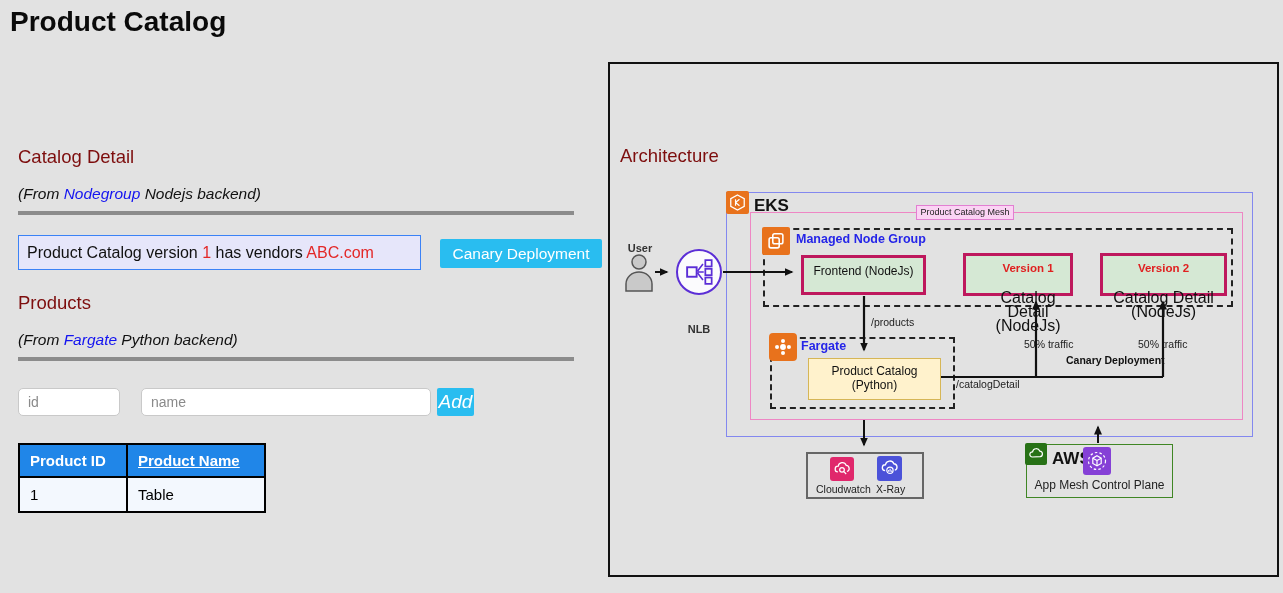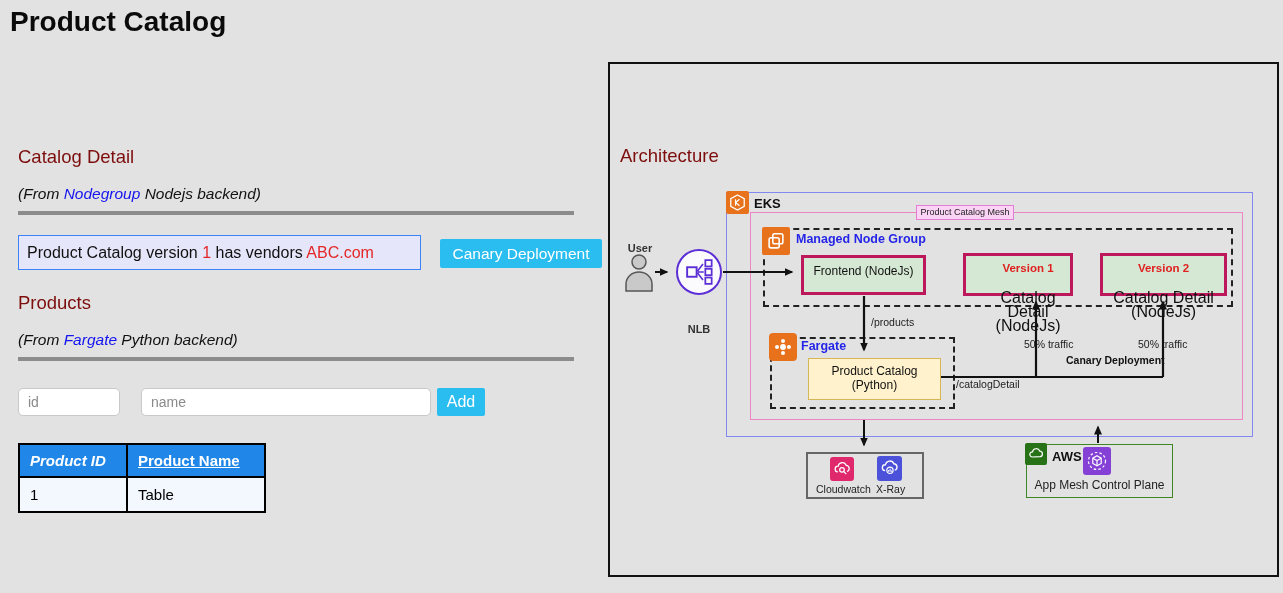--- a/index.html
+++ b/index.html
@@ -22,60 +22,60 @@
     background:#e6e6fa; border:1px solid #3b82f6;
     font-size:16px; line-height:33px; padding-left:8px;
     white-space:nowrap;
   }
   .red-text { color:#e32727; }
   .btn {
     background:#29bdf0; color:#fff; border:none; border-radius:2px;
     font-family:"Liberation Sans", sans-serif; cursor:pointer; text-align:center;
   }
   .canary-btn { left:440px; top:239px; width:162px; height:29px; font-size:15.5px; }
-  .add-btn { left:437px; top:388px; width:48px; height:28px; font-size:16px; }
+  .add-btn { left:437px; top:388px; width:37px; height:28px; font-size:19px;font-style:italic; }
   .txt {
     border:1px solid #c9c9c9; border-radius:5px; background:#fff;
     font-size:14px; padding-left:9px; color:#333;
     font-family:"Liberation Sans", sans-serif;
   }
   .txt::placeholder { color:#8a8a8a; }
   .id-input { left:18px; top:388px; width:102px; height:28px; }
   .name-input { left:141px; top:388px; width:290px; height:28px; }
   table.products {
     left:18px; top:443px; border-collapse:collapse;
   }
   table.products th {
     background:#2086e8; color:#fff; font-size:15px; font-weight:bold;
     text-align:left; padding:7px 10px; border:2px solid #000; height:32px;
   }
   table.products td {
     background:#f3f8fe; color:#000; font-size:15px;
     text-align:left; padding:8px 10px; border:2px solid #000; height:35px;
   }
-  .col-id { width:108px;font-style:italic; } .col-name { width:138px;text-decoration:underline; }
+  .col-id { width:108px; } .col-name { width:138px;text-decoration:underline; }
 
   .arch-panel { left:608px; top:62px; width:671px; height:515px; border:2px solid #111; }
   .arch-head { left:620px; top:145px; }
 
   
   .eks-box { left:726px; top:192px; width:527px; height:245px; border:1.5px solid #8388ef; }
   .mesh-box { left:750px; top:212px; width:493px; height:208px; border:1px solid #ee86c4; }
   .mesh-chip {
     left:916px; top:205px; width:98px; height:15px;
     background:#fbd3f4; border:1px solid #e27fd2;
     font-size:9px; text-align:center; line-height:13px; color:#222;
   }
   .dashed-box { border:2px dashed #222; }
   .mng-box { left:763px; top:228px; width:470px; height:79px; }
   .fargate-box { left:770px; top:337px; width:185px; height:72px; }
   .icon-sq { border-radius:2px; display:flex; align-items:center; justify-content:center; }
   .orange { background:#e8721c; }
   .blue-bold-label { font-size:12.5px; font-weight:bold; color:#2525e8; }
-  .black-bold-label { font-size:13px; font-weight:bold; color:#111; }
+  .black-bold-label { font-size:17px; font-weight:bold; color:#111; }
   .node-box {
     background:#d5e8d4; border:3px solid #be185d; font-size:12px;
     text-align:center; padding-top:6px; color:#111;
   }
   .frontend-box { left:801px; top:255px; width:125px; height:40px; }
   .v-box { padding-top:5px; line-height:14px; }
   .v1-box { left:963px; top:253px; width:110px; height:43px;padding-left:20px; }
   .v2-box { left:1100px; top:253px; width:127px; height:43px; }
   .v-title { color:#e02020; font-weight:bold; font-size:11.5px; }
   .v-sub { font-size:16px;margin-top:16px; }

